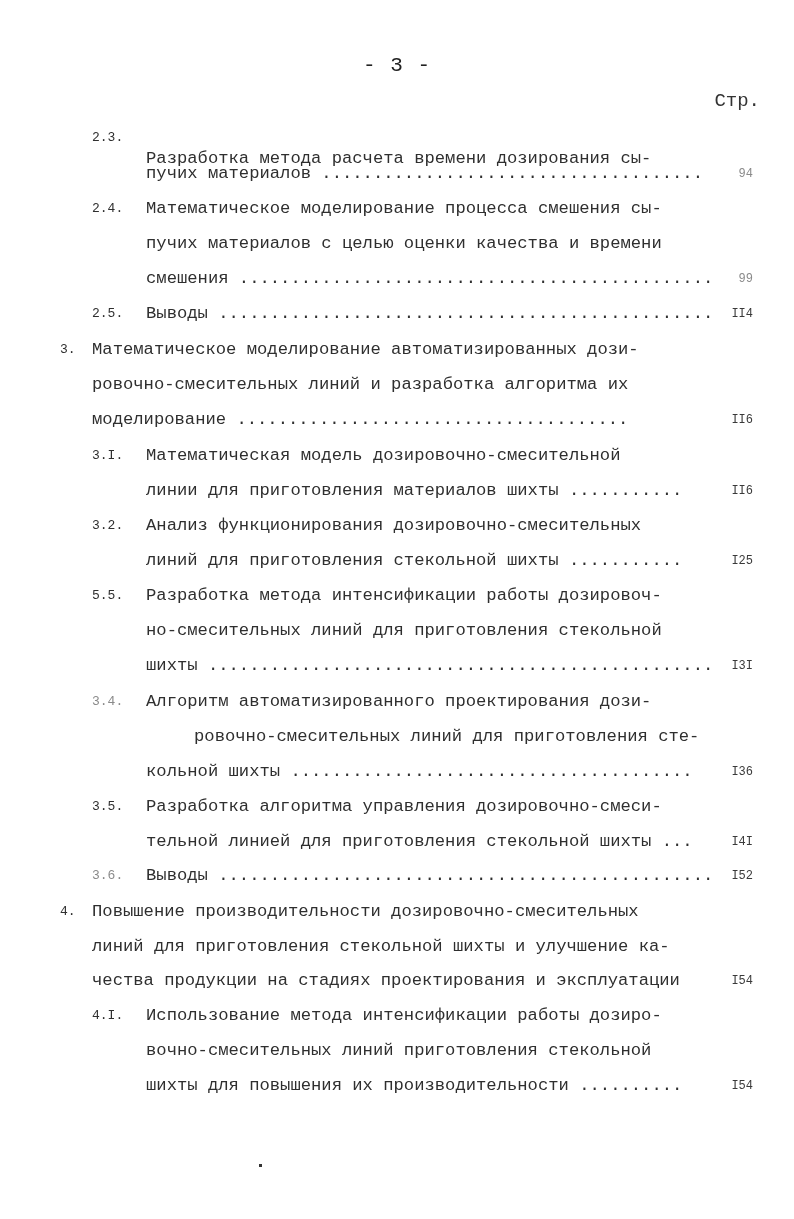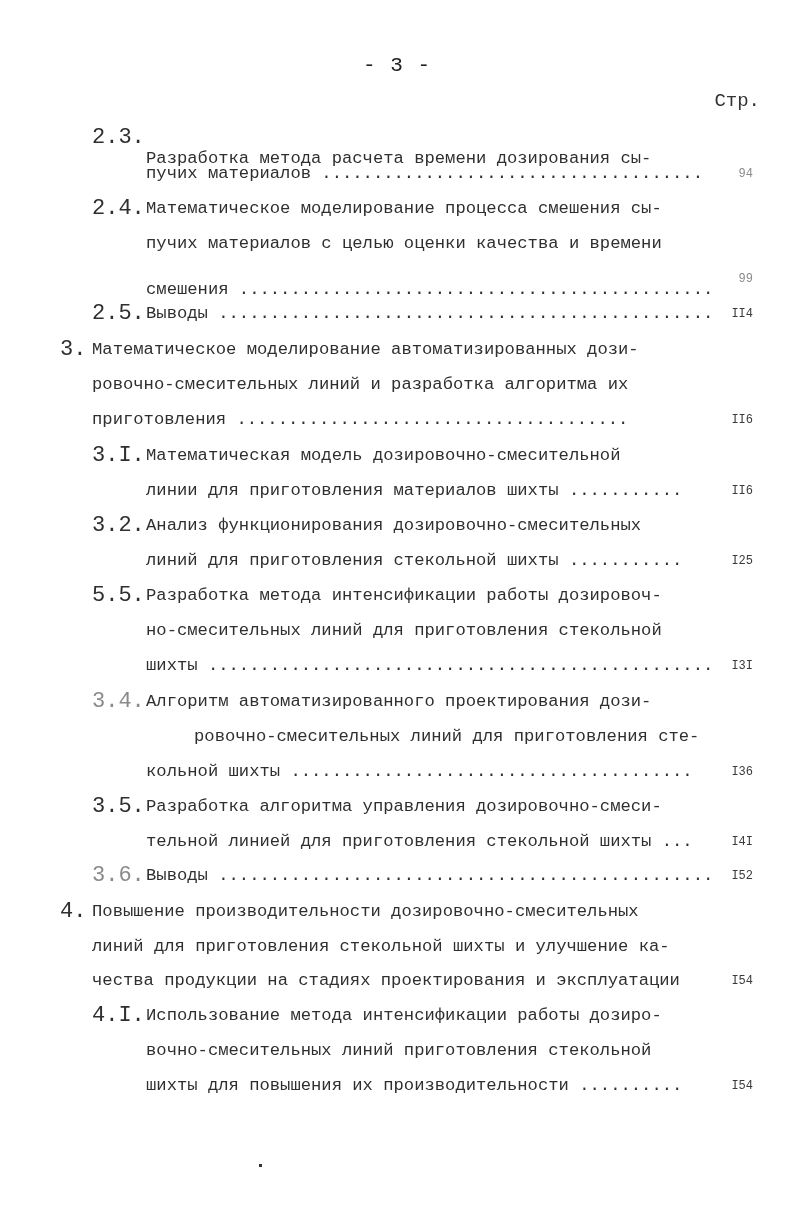--- a/index.html
+++ b/index.html
@@ -34,21 +34,21 @@
     }
     .toc-line {
       position: absolute;
       font-size: 17.2px;
       line-height: 24px;
       white-space: pre;
       color: #2f2f2f;
     }
     .num {
       position: absolute;
-      font-size: 22px;
+      font-size: 13px;
       line-height: 24px;
       white-space: pre;
       color: #2f2f2f;
     }
     .pg {
       position: absolute;
       right: 41px;
       font-size: 12px;
       line-height: 24px;
       white-space: pre;
@@ -75,35 +75,35 @@
     <span class="num" style="left:92px;top:126px;">2.3.</span>
     <span class="toc-line" style="left:146px;top:126px;margin-top:21px;">Разработка метода расчета времени дозирования сы-</span>
     <span class="toc-line" style="left:146px;top:162px;">пучих материалов .....................................</span>
     <span class="pg faint" style="top:162px;">94</span>
   </div>
 
   <div>
     <span class="num" style="left:92px;top:197px;">2.4.</span>
     <span class="toc-line" style="left:146px;top:197px;">Математическое моделирование процесса смешения сы-</span>
     <span class="toc-line" style="left:146px;top:232px;">пучих материалов с целью оценки качества и времени</span>
-    <span class="toc-line" style="left:146px;top:278px;">смешения ..............................................</span>
+    <span class="toc-line" style="left:146px;top:267px;">смешения ..............................................</span>
     <span class="pg faint" style="top:267px;">99</span>
   </div>
 
   <div>
     <span class="num" style="left:92px;top:302px;">2.5.</span>
     <span class="toc-line" style="left:146px;top:302px;">Выводы ................................................</span>
     <span class="pg" style="top:302px;text-align:center;">II4</span>
   </div>
 
   <div>
     <span class="num" style="left:60px;top:338px;">3.</span>
     <span class="toc-line" style="left:92px;top:338px;">Математическое моделирование автоматизированных дози-</span>
     <span class="toc-line" style="left:92px;top:373px;">ровочно-смесительных линий и разработка алгоритма их</span>
-    <span class="toc-line" style="left:92px;top:408px;">приготовления ......................................</span>
+    <span class="toc-line" style="left:92px;top:408px;">моделирование ......................................</span>
     <span class="pg" style="top:408px;">II6</span>
   </div>
 
   <div>
     <span class="num" style="left:92px;top:444px;">3.I.</span>
     <span class="toc-line" style="left:146px;top:444px;">Математическая модель дозировочно-смесительной</span>
     <span class="toc-line" style="left:146px;top:479px;">линии для приготовления материалов шихты ...........</span>
     <span class="pg" style="top:479px;">II6</span>
   </div>
 

